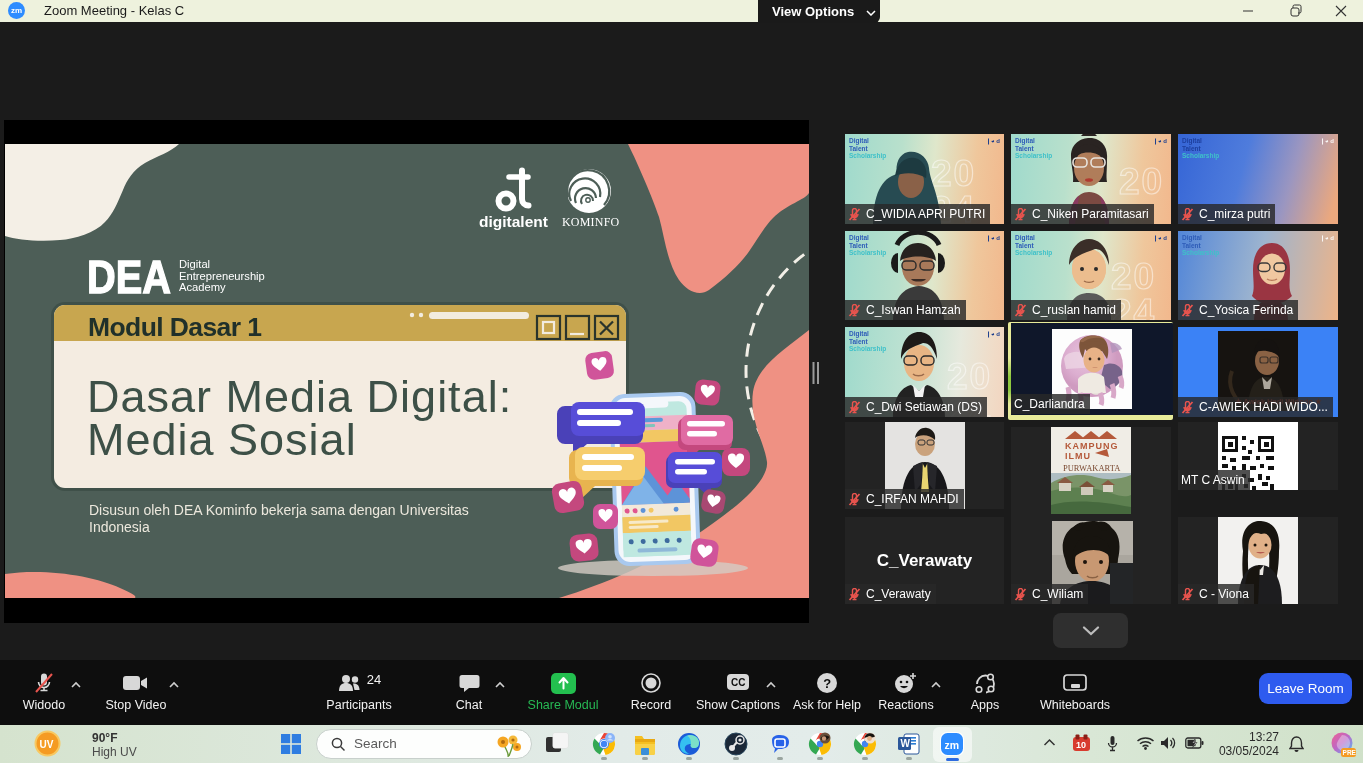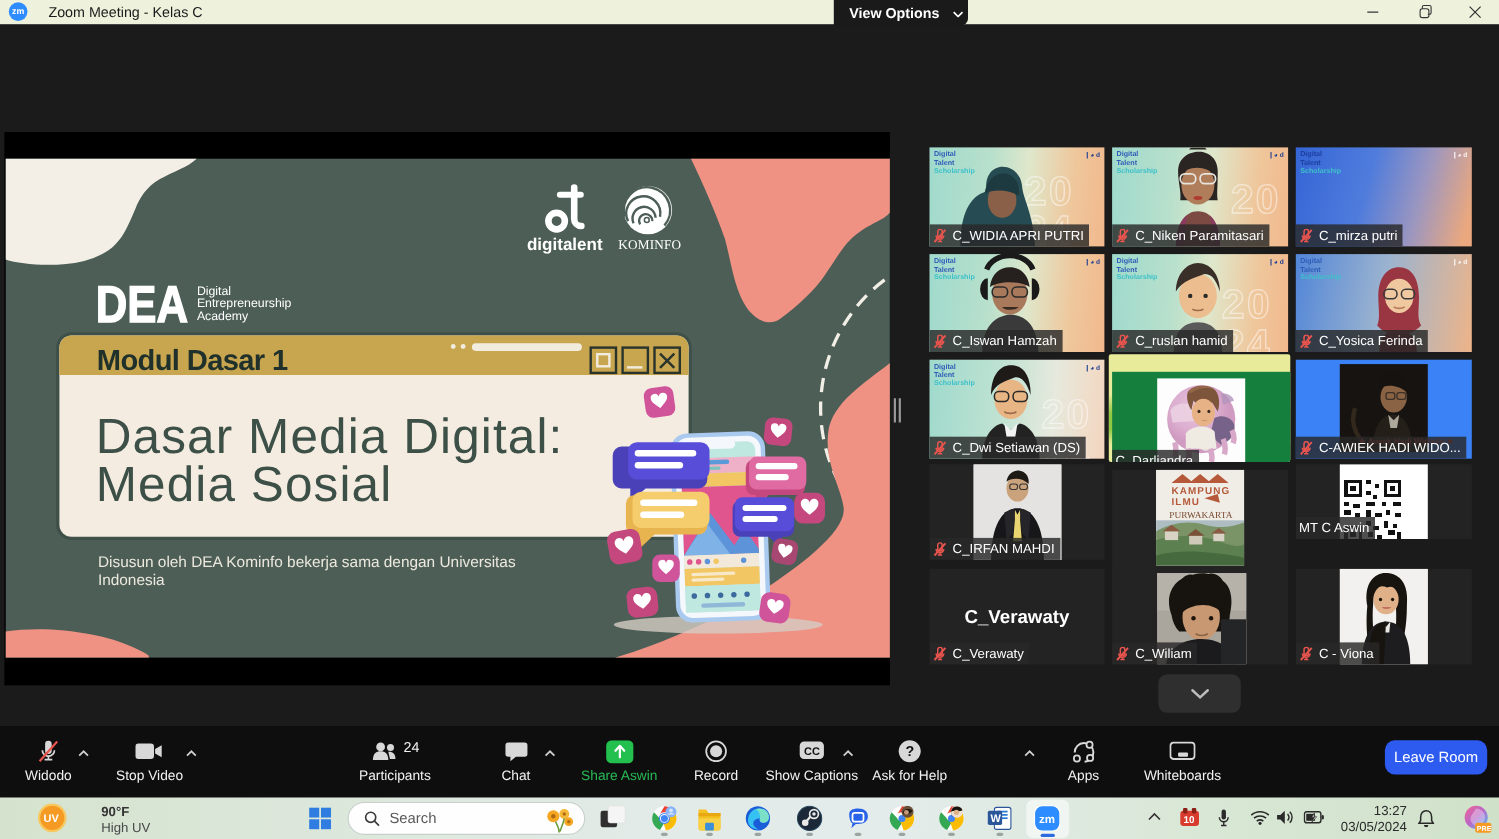--- a/index.html
+++ b/index.html
@@ -343,21 +343,21 @@
   <div class="dts">Digital<br>Talent<br><span class="dts2">Scholarship</span></div>
   <div class="tlogos">❙<span style="color:#173a8c">◕</span> <span style="font-weight:bold">d</span></div>
   <div class="nlabel"><svg class="mic" width="13" height="13" viewBox="0 0 13 13">
             <path d="M4.5,2.5 a2,2 0 0 1 4,0 v3.5 a2,2 0 0 1 -4,0 Z M3,6 a3.5,3.5 0 0 0 7,0 M6.5,9.5 v2 M4.5,11.5 h4" stroke="#e8544e" stroke-width="1.4" fill="none"></path>
             <line x1="1.5" y1="12" x2="11.5" y2="1" stroke="#e8544e" stroke-width="1.8"></line>
           </svg>C_Dwi Setiawan (DS)</div>
 </div>
 <div class="tile" style="left:1008px;top:322px;width:165px;height:98px;background:#e8eb9a;border-radius:2px">
   <div class="abs" style="left:0;top:36px;width:3px;height:46px;background:linear-gradient(#e8eb9a,#8fc93f 40%,#8fc93f 70%,#e8eb9a)"></div>
   <div class="abs" style="right:0;top:36px;width:3px;height:46px;background:linear-gradient(#e8eb9a,#8fc93f 40%,#8fc93f 70%,#e8eb9a)"></div>
-  <div class="abs" style="left:3px;top:16px;width:166px;height:92px;background:#15803d;overflow:hidden">
+  <div class="abs" style="left:3px;top:1px;width:166px;height:92px;background:#0f172a;overflow:hidden">
     <div class="abs" style="left:41px;top:6px;width:80px;height:80px;background:#fdfdfd">
       <svg width="80" height="80" viewBox="0 0 80 80">
         <defs>
                 <radialGradient id="dcl" cx=".4" cy=".35">
                   <stop offset="0" stop-color="#e8c4dc"></stop>
                   <stop offset=".65" stop-color="#dcaed0"></stop>
                   <stop offset="1" stop-color="#cf9bc0"></stop>
                 </radialGradient>
               </defs>
         <circle cx="40" cy="37" r="31" fill="url(#dcl)"></circle>
@@ -594,21 +594,21 @@
   <svg class="abs" style="left:494px;top:21px" width="12" height="8" viewBox="0 0 12 8">
         <path d="M2,6 L6,2 L10,6" stroke="#cfcfcf" stroke-width="1.6" fill="none"></path>
       </svg>
   <div class="tbtn" style="left:519px;width:88px;color:#27b954">
     <div class="ic">
           <svg width="25" height="21" viewBox="0 0 25 21">
             <rect width="25" height="21" rx="5" fill="#23bf4f"></rect>
             <path d="M12.5,15.5 V6 M8.5,9.5 L12.5,5 L16.5,9.5" stroke="#fff" stroke-width="2" fill="none" stroke-linejoin="round" stroke-linecap="round"></path>
           </svg>
         </div>
-    <div class="lb">Share Aswin</div>
+    <div class="lb">Share Modul</div>
   </div>
   <div class="tbtn" style="left:620px;width:62px">
     <div class="ic">
           <svg width="22" height="22" viewBox="0 0 22 22">
             <circle cx="11" cy="11" r="9" fill="none" stroke="#d8d8d8" stroke-width="1.6"></circle>
             <circle cx="11" cy="11" r="5.5" fill="#d8d8d8"></circle>
           </svg>
         </div>
     <div class="lb">Record</div>
   </div>
@@ -625,20 +625,32 @@
         <path d="M2,6 L6,2 L10,6" stroke="#cfcfcf" stroke-width="1.6" fill="none"></path>
       </svg>
   <div class="tbtn" style="left:782px;width:90px">
     <div class="ic">
           <svg width="22" height="22" viewBox="0 0 22 22">
             <circle cx="11" cy="11" r="10" fill="#d8d8d8"></circle>
             <text x="7.2" y="15.5" font-size="13" font-weight="bold" fill="#0e0e0e">?</text>
           </svg>
         </div>
     <div class="lb">Ask for Help</div>
+  </div>
+  <div class="tbtn" style="left:868px;width:76px">
+    <div class="ic">
+          <svg width="24" height="22" viewBox="0 0 24 22">
+            <circle cx="10" cy="12" r="9" fill="#d8d8d8"></circle>
+            <circle cx="7" cy="10" r="1.3" fill="#0e0e0e"></circle>
+            <circle cx="13" cy="10" r="1.3" fill="#0e0e0e"></circle>
+            <path d="M6,14 a4.5,4 0 0 0 8,0" fill="#0e0e0e"></path>
+            <path d="M19,1 v6 M16,4 h6" stroke="#d8d8d8" stroke-width="1.6"></path>
+          </svg>
+        </div>
+    <div class="lb">Reactions</div>
   </div>
   <svg class="abs" style="left:930px;top:21px" width="12" height="8" viewBox="0 0 12 8">
         <path d="M2,6 L6,2 L10,6" stroke="#cfcfcf" stroke-width="1.6" fill="none"></path>
       </svg>
   <div class="tbtn" style="left:960px;width:50px">
     <div class="ic">
           <svg width="22" height="22" viewBox="0 0 22 22">
             <path d="M3,12 a8.5,8.5 0 1 1 9,8.5" fill="none" stroke="#d8d8d8" stroke-width="1.8"></path>
             <circle cx="16.5" cy="5" r="2.8" fill="#0e0e0e" stroke="#d8d8d8" stroke-width="1.6"></circle>
             <circle cx="17" cy="17" r="2.8" fill="#0e0e0e" stroke="#d8d8d8" stroke-width="1.6"></circle>

